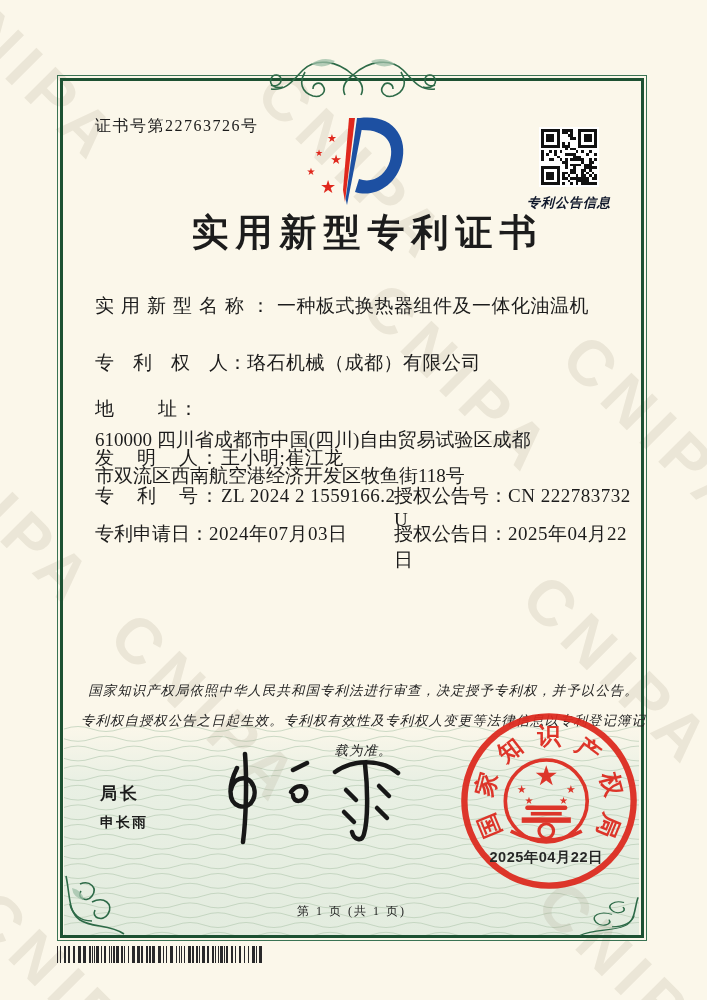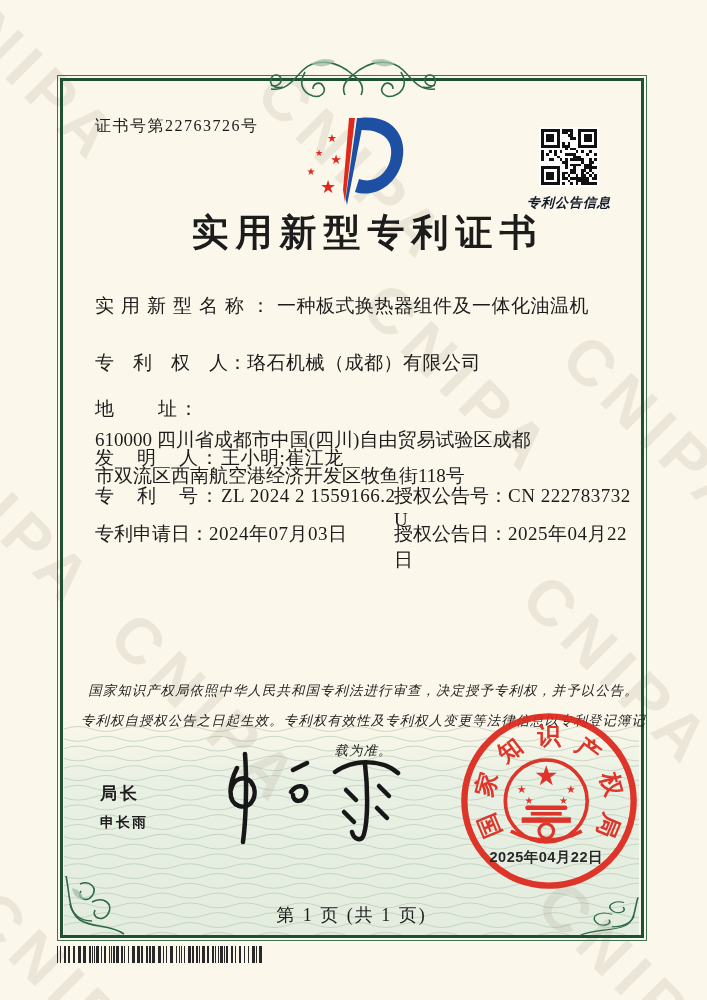--- a/index.html
+++ b/index.html
@@ -43,21 +43,21 @@
   
   .role{position:absolute;left:100px;top:782px;font-family:"Liberation Sans",sans-serif;
         font-size:17px;font-weight:600;letter-spacing:3px;z-index:3;}
   .signame{position:absolute;left:100px;top:814px;font-family:"Liberation Sans",sans-serif;
         font-size:14px;font-weight:600;letter-spacing:2px;z-index:3;}
   .sig{position:absolute;left:215px;top:750px;z-index:3;}
   .sig path{stroke:#171717;stroke-width:4.5;stroke-linecap:round;stroke-linejoin:round;fill:none;}
   
   .seal{position:absolute;left:458px;top:710px;z-index:5;opacity:.94;}
   .footer{position:absolute;left:64px;top:903px;width:575px;text-align:center;z-index:3;
-          font-size:18px;letter-spacing:2px;color:#1f1f1f;}
+          font-size:12px;letter-spacing:2px;color:#1f1f1f;}
   .barcode{position:absolute;left:57px;top:946px;z-index:3;}
 </style>
 </head>
 <body>
 
 <div class="page">
 
   <div class="band">
     <svg id="waves-svg" width="575" height="212">
         <path d="M0 3 q14 -5 28 0 q14 5 28 0 q14 -5 28 0 q14 5 28 0 q14 -5 28 0 q14 5 28 0 q14 -5 28 0 q14 5 28 0 q14 -5 28 0 q14 5 28 0 q14 -5 28 0 q14 5 28 0 q14 -5 28 0 q14 5 28 0 q14 -5 28 0 q14 5 28 0 q14 -5 28 0 q14 5 28 0 q14 -5 28 0 q14 5 28 0 q14 -5 28 0 q14 5 28 0"></path>

